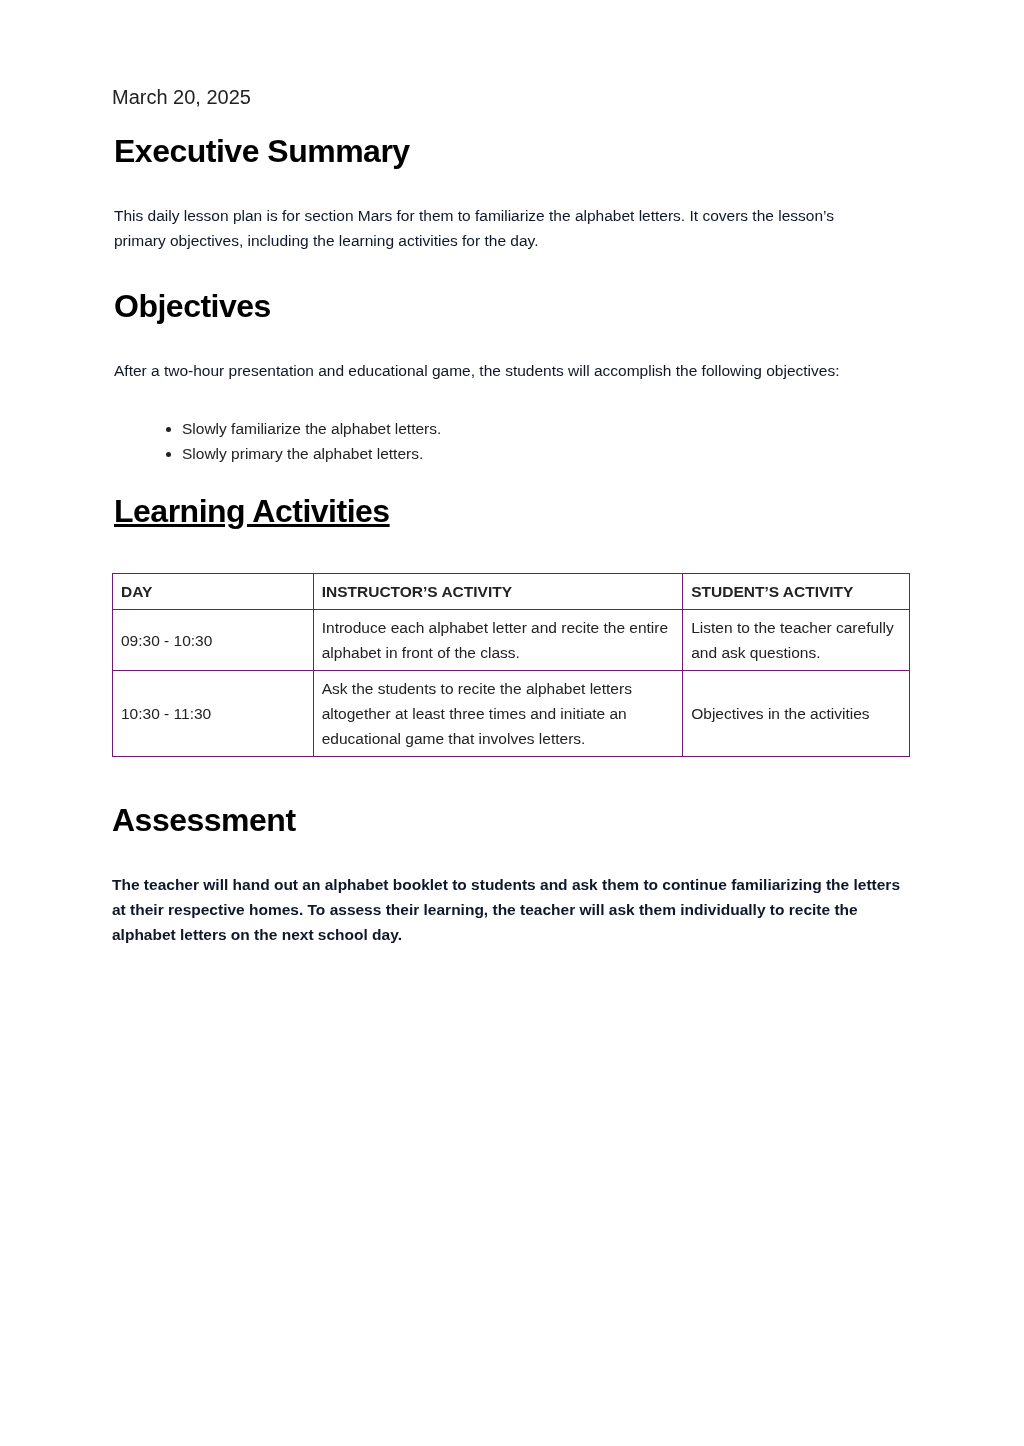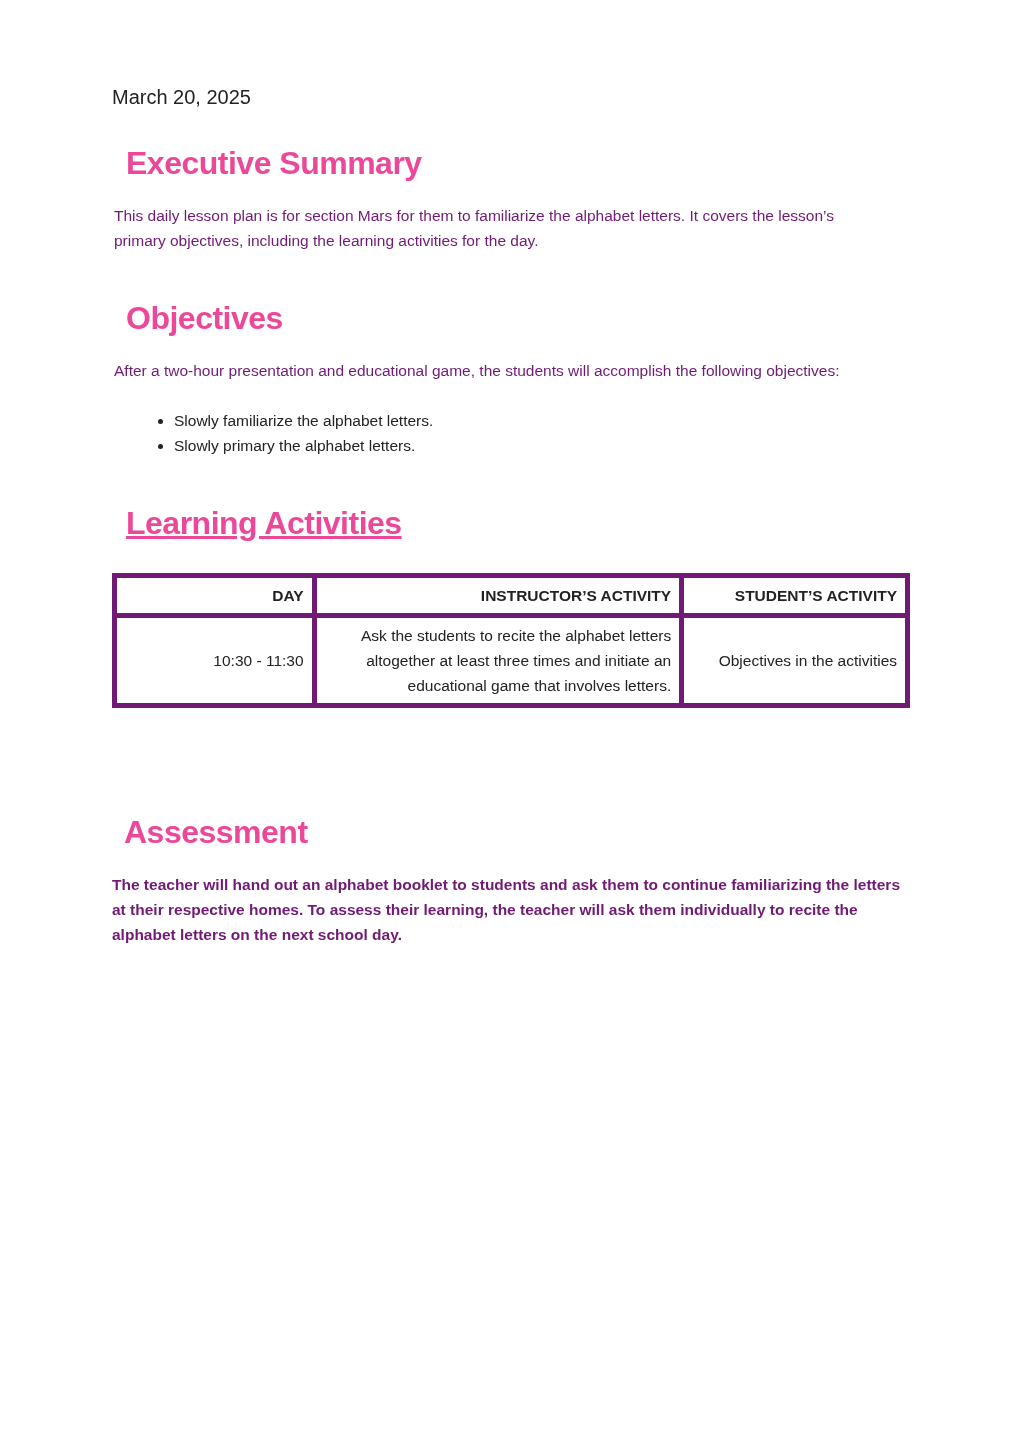--- a/index.html
+++ b/index.html
@@ -2,36 +2,36 @@
 <html><head>
   <meta charset="utf-8">
   <style>
     html, body { margin: 0; padding: 0; background: #ffffff; }
     body {
       width: 1024px; height: 1446px; position: relative; overflow: hidden;
       font-family: "Liberation Sans", sans-serif; color: #222222;
     }
     .date { position: absolute; left: 112px; top: 54px; font-size: 20px; color: #222; margin-top: 32px; }
     h2 {
-      position: absolute; margin: 12px; font-size: 32px; font-weight: bold; color: #ec4899;
+      position: absolute; margin: 0; font-size: 32px; font-weight: bold; color: #000000;
       letter-spacing: -0.5px;
     }
     p.body {
-      position: absolute; margin: 0; font-size: 15.5px; line-height: 25px; color: #701a75;
+      position: absolute; margin: 0; font-size: 15.5px; line-height: 25px; color: #0f172a;
     }
     ul.objectives {
-      position: absolute; left: 134px; top: 408px; margin: 0; padding-left: 40px;
+      position: absolute; left: 134px; top: 408px; margin: 8px; padding-left: 40px;
       font-size: 15.5px; line-height: 25px; color: #222;
     }
     table.activities {
       position: absolute; left: 112px; top: 573px; width: 798px;
       border-collapse: collapse; font-size: 15.5px; color: #222;
     }
     table.activities th, table.activities td {
-      border: 5px solid #701a75; text-align: right; vertical-align: middle;
+      border: 1px solid #701a75; text-align: left; vertical-align: middle;
       line-height: 25px; padding: 5px 8px;
     }
     table.activities th { font-weight: bold; padding: 5px 8px; height: 25px; }
     col.c1 { width: 201px; } col.c2 { width: 370px; } col.c3 { width: 227px; }
   </style>
 </head>
 <body>
 
 <div class="date">March 20, 2025</div>
 
@@ -55,20 +55,25 @@
     </colgroup>
   <thead>
     <tr>
       <th>DAY</th>
       <th>INSTRUCTOR’S ACTIVITY</th>
       <th>STUDENT’S ACTIVITY</th>
     </tr>
   </thead>
   <tbody>
     <tr>
+      <td>09:30 - 10:30</td>
+      <td>Introduce each alphabet letter and recite the entire alphabet in front of the class.</td>
+      <td>Listen to the teacher carefully and ask questions.</td>
+    </tr>
+    <tr>
       <td>10:30 - 11:30</td>
       <td>Ask the students to recite the alphabet letters altogether at least three times and initiate an educational game that involves letters.</td>
       <td>Objectives in the activities</td>
     </tr>
   </tbody>
 </table>
 
 <h2 style="left:112px; top:802px;">Assessment</h2>
 <p class="body" style="left:112px; top:872px; width:805px;font-weight:bold;">The teacher will hand out an alphabet booklet to students and ask them to continue familiarizing the letters at their respective homes. To assess their learning, the teacher will ask them individually to recite the alphabet letters on the next school day.</p>
 

